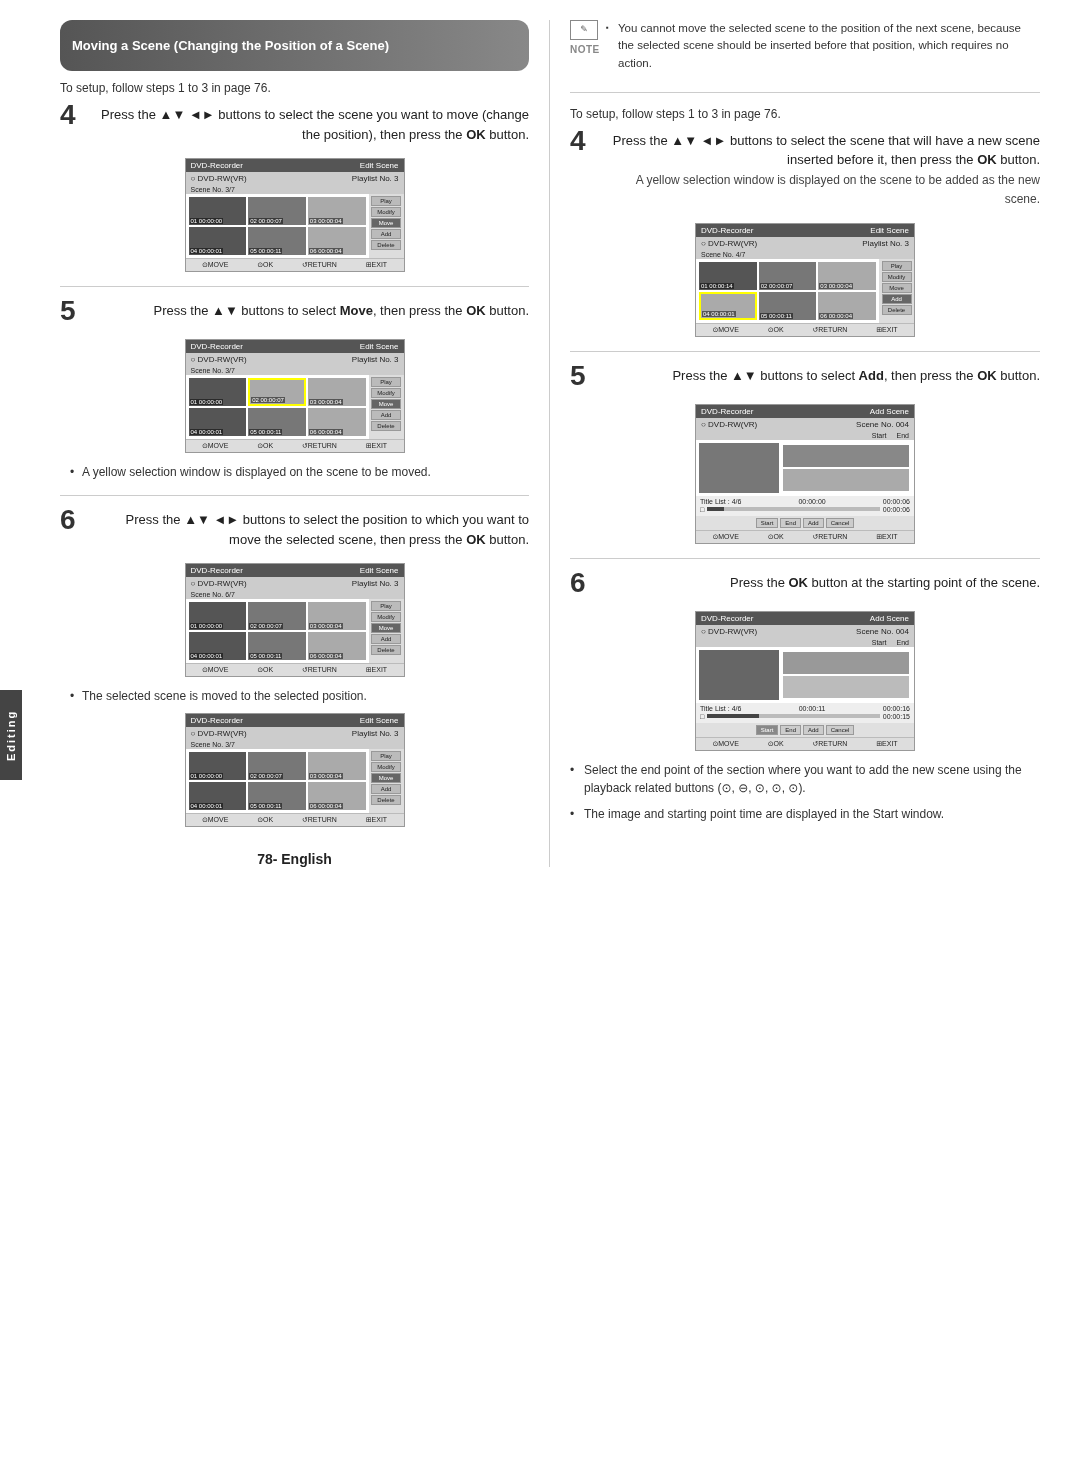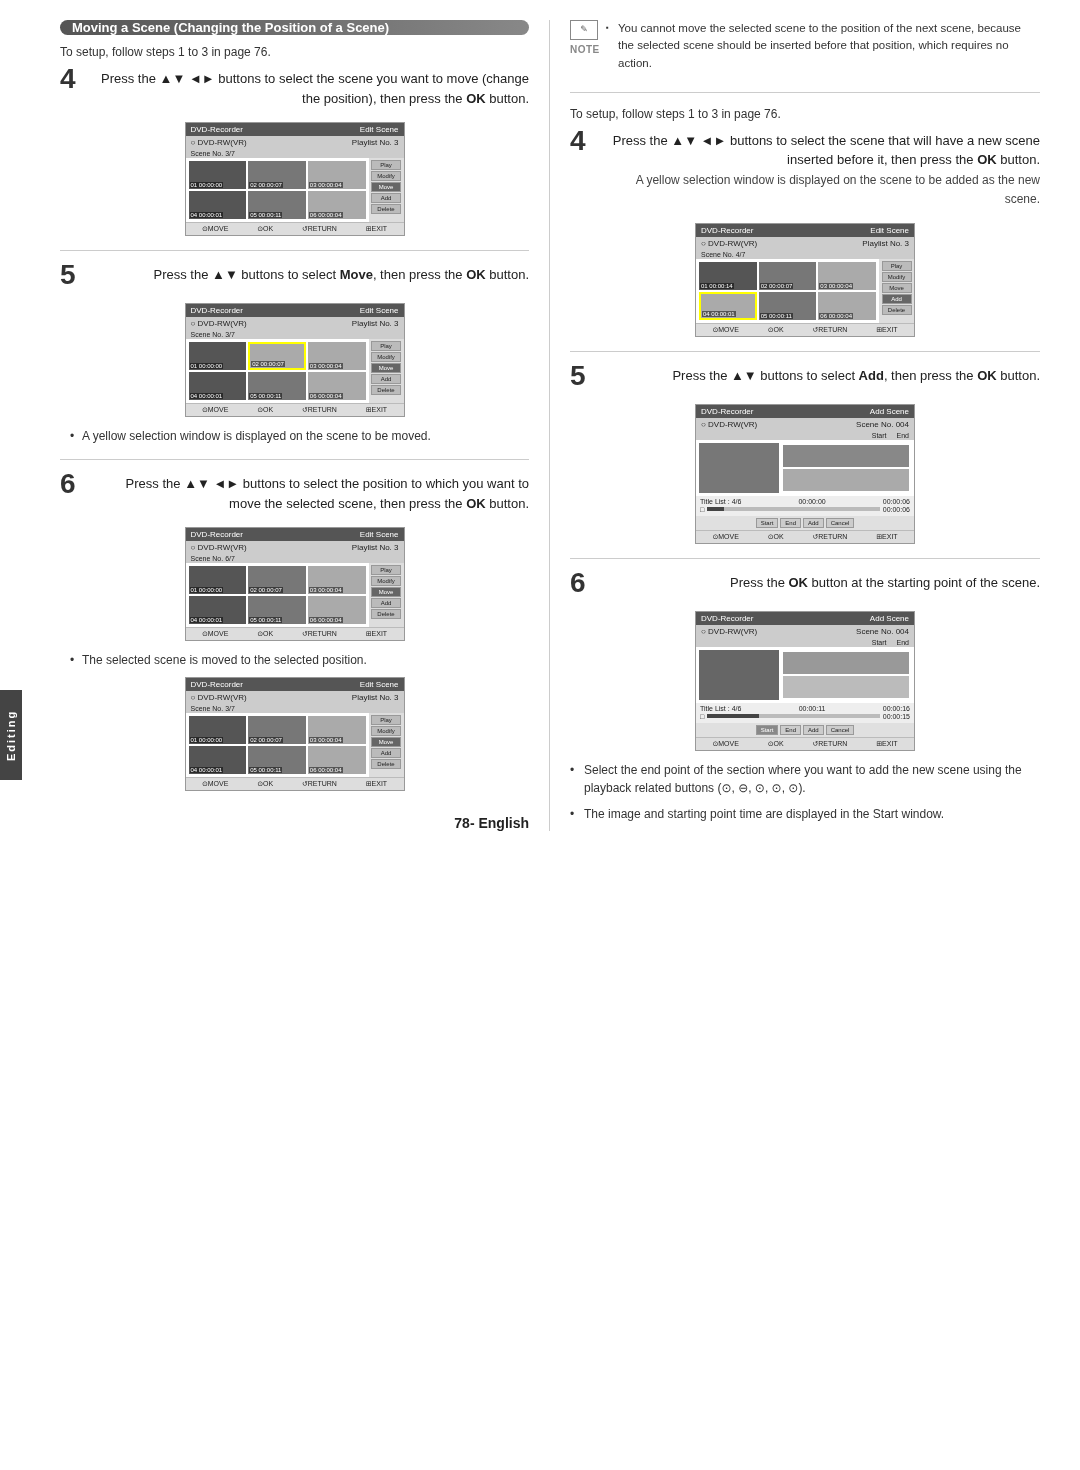--- a/index.html
+++ b/index.html
@@ -30,21 +30,21 @@
       width: 490px;
       padding-left: 20px;
     }
 
     
     .section-header {
       background: linear-gradient(to right, #555, #888);
       color: #fff;
       font-weight: bold;
       font-size: 13px;
-      padding: 0 12px;
+      padding: 18px 12px;
       margin-bottom: 10px;
       border-radius: 12px;
     }
 
     .section-header-dark {
       background: linear-gradient(to right, #222, #666);
       color: #fff;
       font-weight: bold;
       font-size: 14px;
       padding: 7px 14px;
@@ -312,21 +312,21 @@
     }
 
     .add-screen-btn-active {
       background: #888;
       color: #fff;
     }
 
     .page-number-line {
       display: flex;
       align-items: center;
-      justify-content: flex-end;
+      justify-content: center;
       margin-top: 24px;
     }
 
     .page-number {
       font-size: 14px;
       font-weight: bold;
       color: #222;
     }
 
     .bottom-note {

